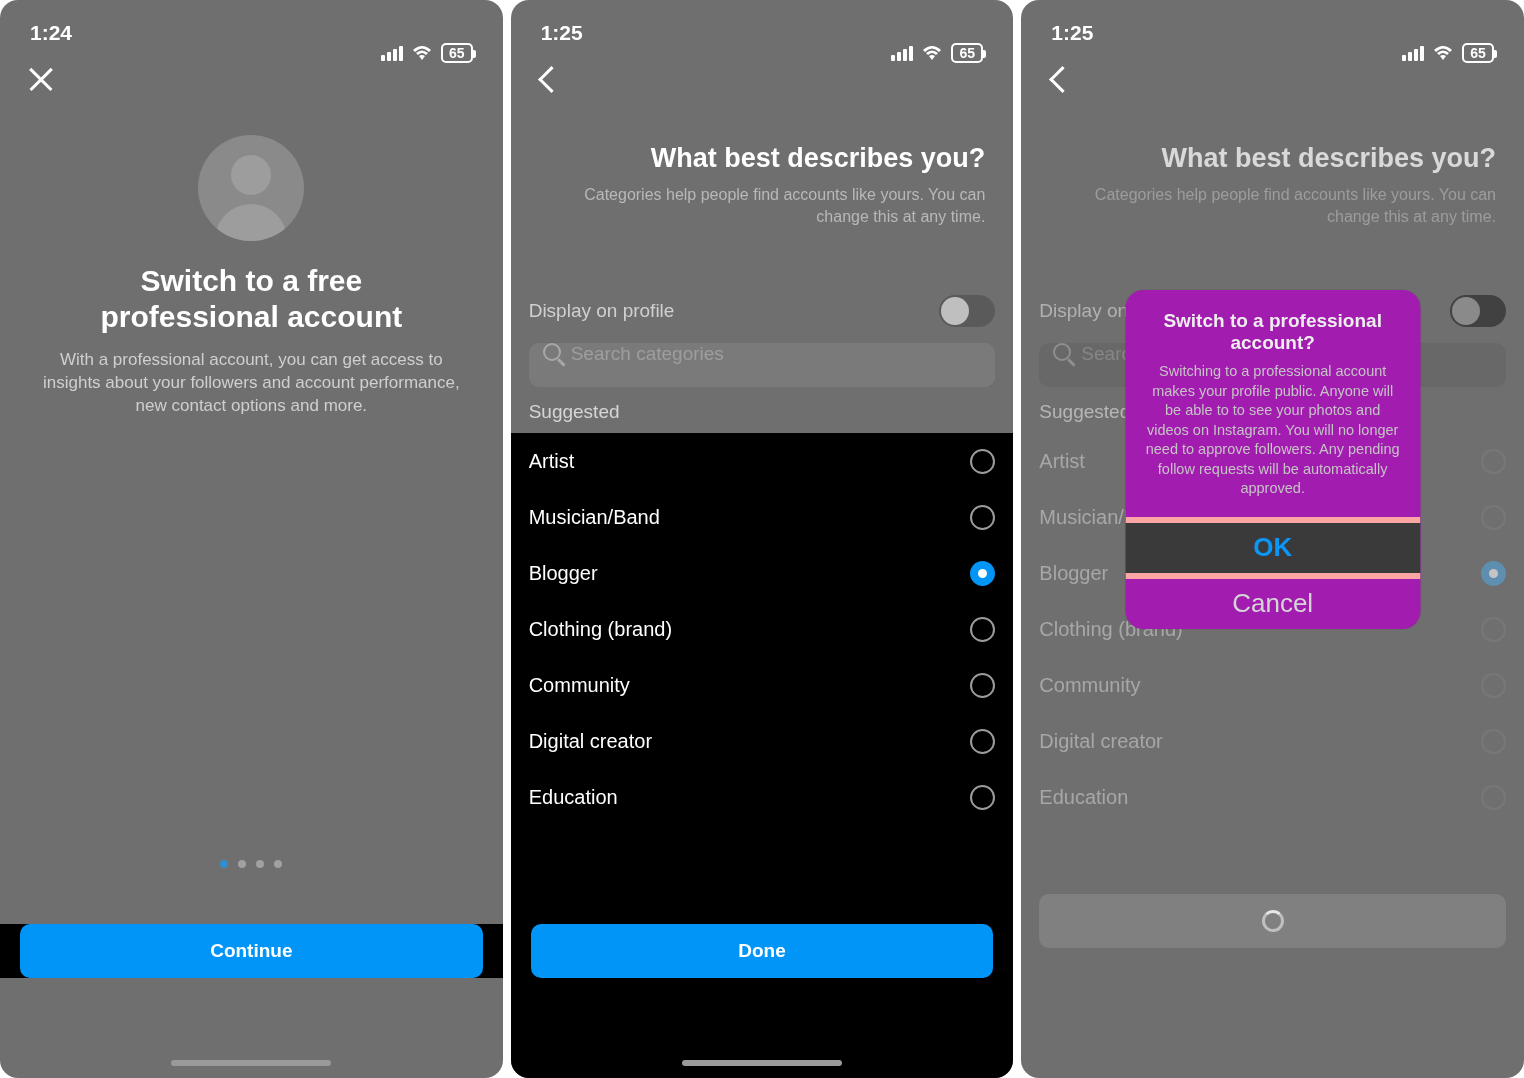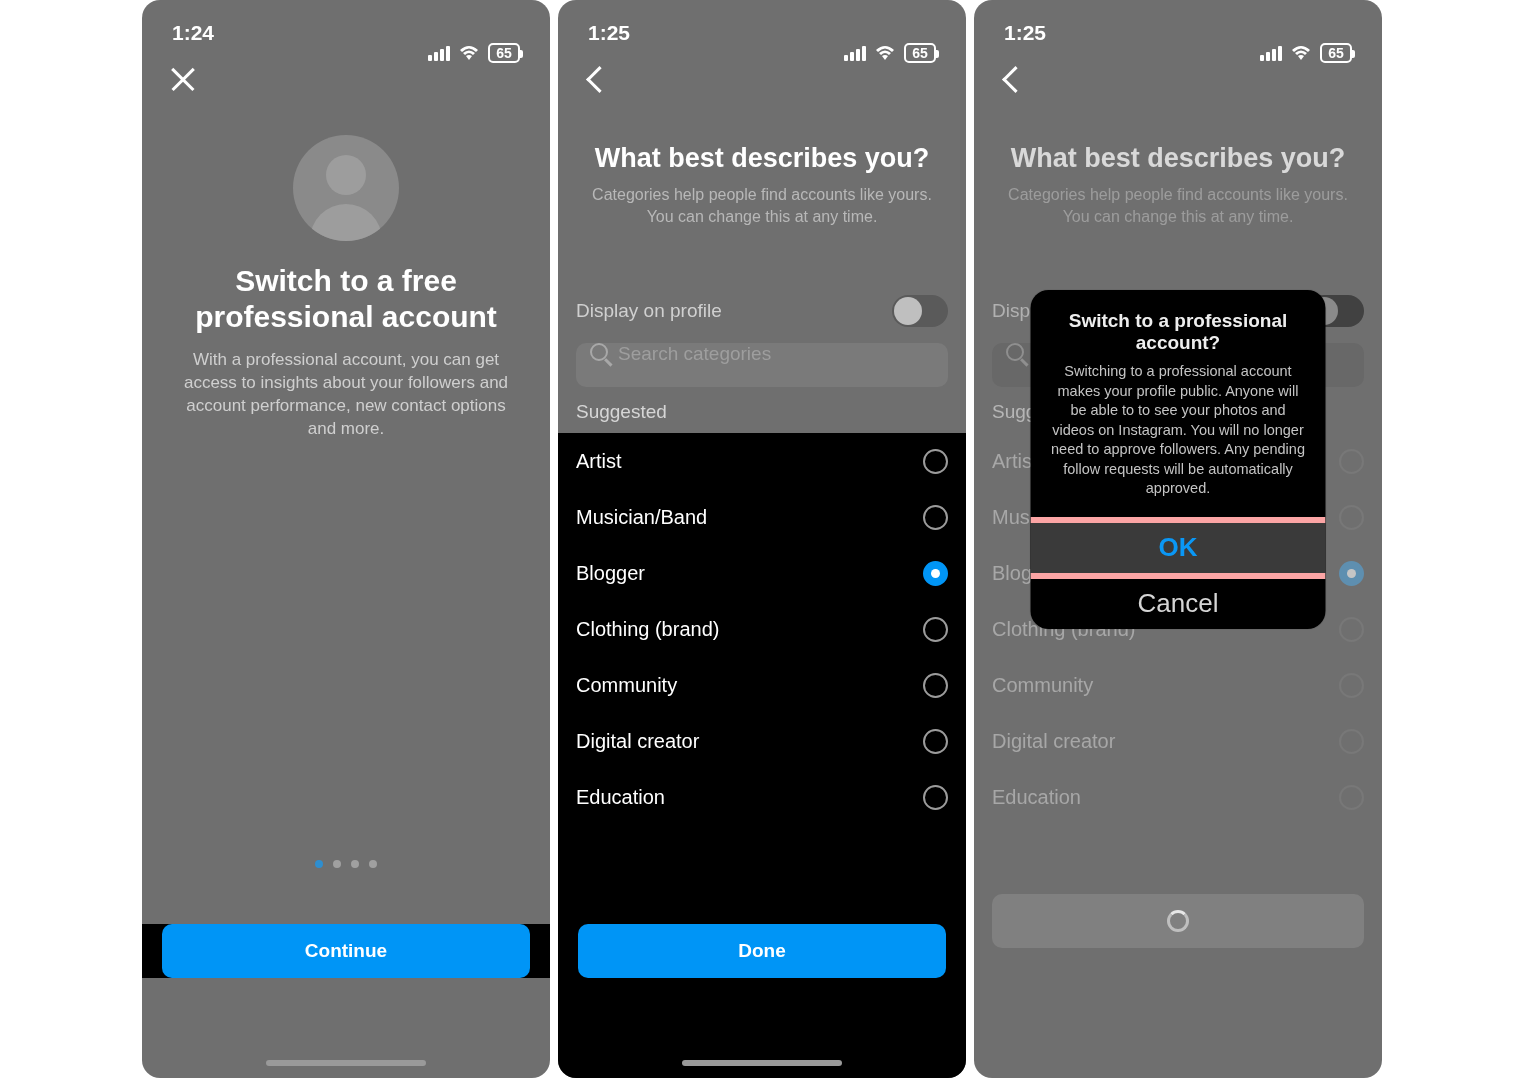--- a/index.html
+++ b/index.html
@@ -7,21 +7,21 @@
     background: #fff;
     font-family: -apple-system, BlinkMacSystemFont, "Helvetica Neue", Arial, sans-serif;
     display: flex;
     justify-content: center;
     align-items: flex-start;
     padding: 0;
   }
   .container {
     display: flex;
     gap: 8px;
-    width: 1240px;
+    width: 1524px;
     height: 1078px;
     background: #fff;
   }
   .screen {
     position: relative;
     flex: 1;
     border-radius: 18px;
     overflow: hidden;
     display: flex;
     flex-direction: column;
@@ -93,21 +93,21 @@
   }
   .bottom-btn-band{
     position:absolute; left:0; right:0; bottom:100px; background:#000; padding:0 20px;
     height:54px;
   }
   .bottom-btn-band .btn-blue{ width:100%; }
   .home-ind{ position:absolute; bottom:12px; left:50%; transform:translateX(-50%);
     width:160px; height:6px; border-radius:3px; background:#9a9a9a;}
 
   
-  .s2-header{ text-align:center; padding:0 28px; margin-top:88px;}
+  .s2-header{ text-align:right; padding:0 28px; margin-top:88px;}
   .s2-title{ font-size:27px; font-weight:700; color:#fff;}
   .s2-sub{ font-size:16px; color:#b8b8b8; margin-top:10px; line-height:1.35;}
   .display-row{ display:flex; align-items:center; justify-content:space-between;
     padding:0 18px; margin-top:68px; font-size:19px; color:#d0d0d0;}
   .toggle{ width:56px; height:32px; border-radius:16px; background:#5a5a5a;
     display:flex; align-items:center; padding:2px;}
   .toggle-knob{ width:28px; height:28px; border-radius:50%; background:#bfbfbf;}
   .search-box{ margin:16px 18px 0; background:#7a7a7a; border-radius:10px;
     height:44px; display:flex; padding:0 14px; gap:10px;}
   .search-icon{ width:18px; height:18px; border:2.5px solid #a8a8a8; border-radius:50%; position:relative;}
@@ -128,21 +128,21 @@
 
   
   .s3-overlay{ position:absolute; inset:0; background:rgba(50,50,50,0); pointer-events:none;}
   .s3 .list{ background:transparent;}
   .s3 .list-item{ color:#c4c4c4;}
   .s3 .radio{ border-color:#8d8d8d;}
   .s3 .radio.selected{ background:#6fa8cf; border-color:#6fa8cf;}
   .s3 .radio.selected::after{ background:#e8e8e8;}
   .alert{
     position:absolute; top:290px; left:50%; transform:translateX(-50%);
-    width:295px; background:#000000; border-radius:18px; color:#ddd;
+    width:295px; background:#a21caf; border-radius:18px; color:#ddd;
     text-align:center; overflow:hidden; box-shadow:0 0 0 1px rgba(0,0,0,0.05);
   }
   .alert-title{ font-size:19px; font-weight:700; color:#eee; padding:20px 22px 8px;}
   .alert-body{ font-size:14.5px; line-height:1.35; color:#c4c4c4; padding:0 18px 18px;}
   .alert-btn{ height:56px; display:flex; align-items:center; justify-content:center;
     font-size:26px; border-top:6px solid #fca5a5;}
   .alert-ok{ background:#3a3a3a; color:#0a97f5; font-weight:700;}
   .alert-cancel{ color:#d5d5d5;}
   .s3-loading-btn{ position:absolute; left:18px; right:18px; bottom:130px;
     height:54px; background:#808080; border-radius:10px; display:flex;

